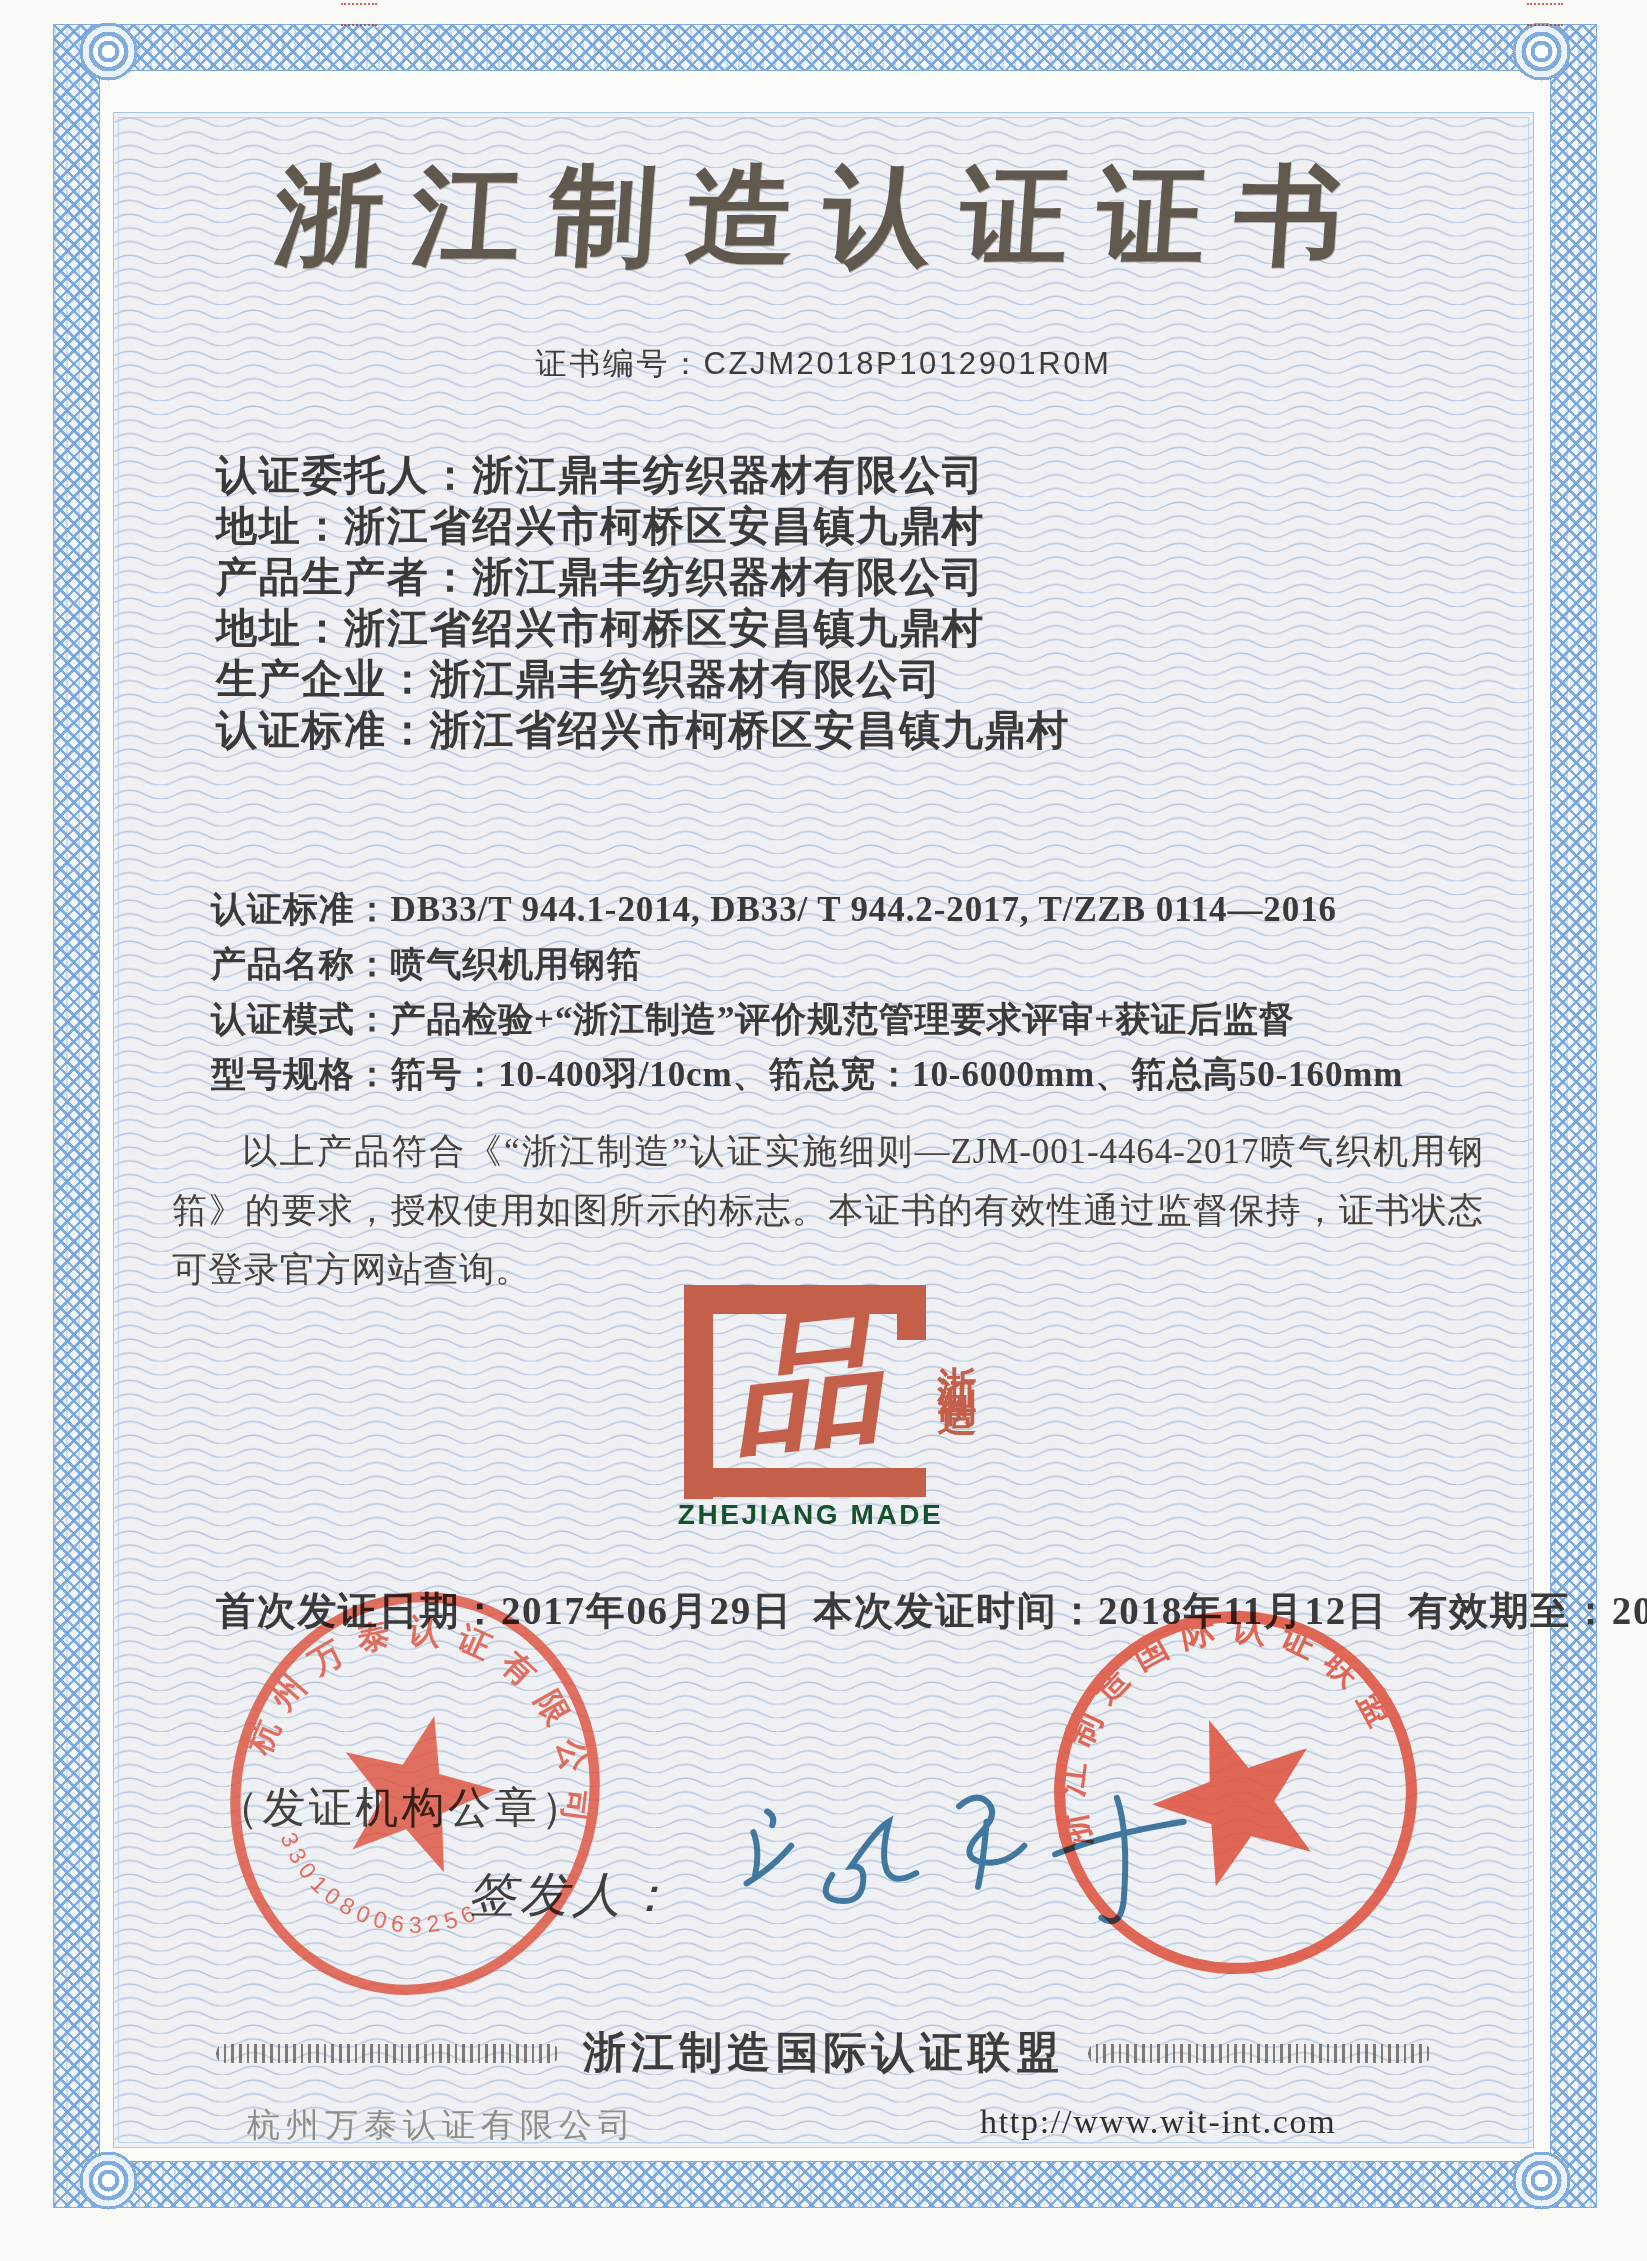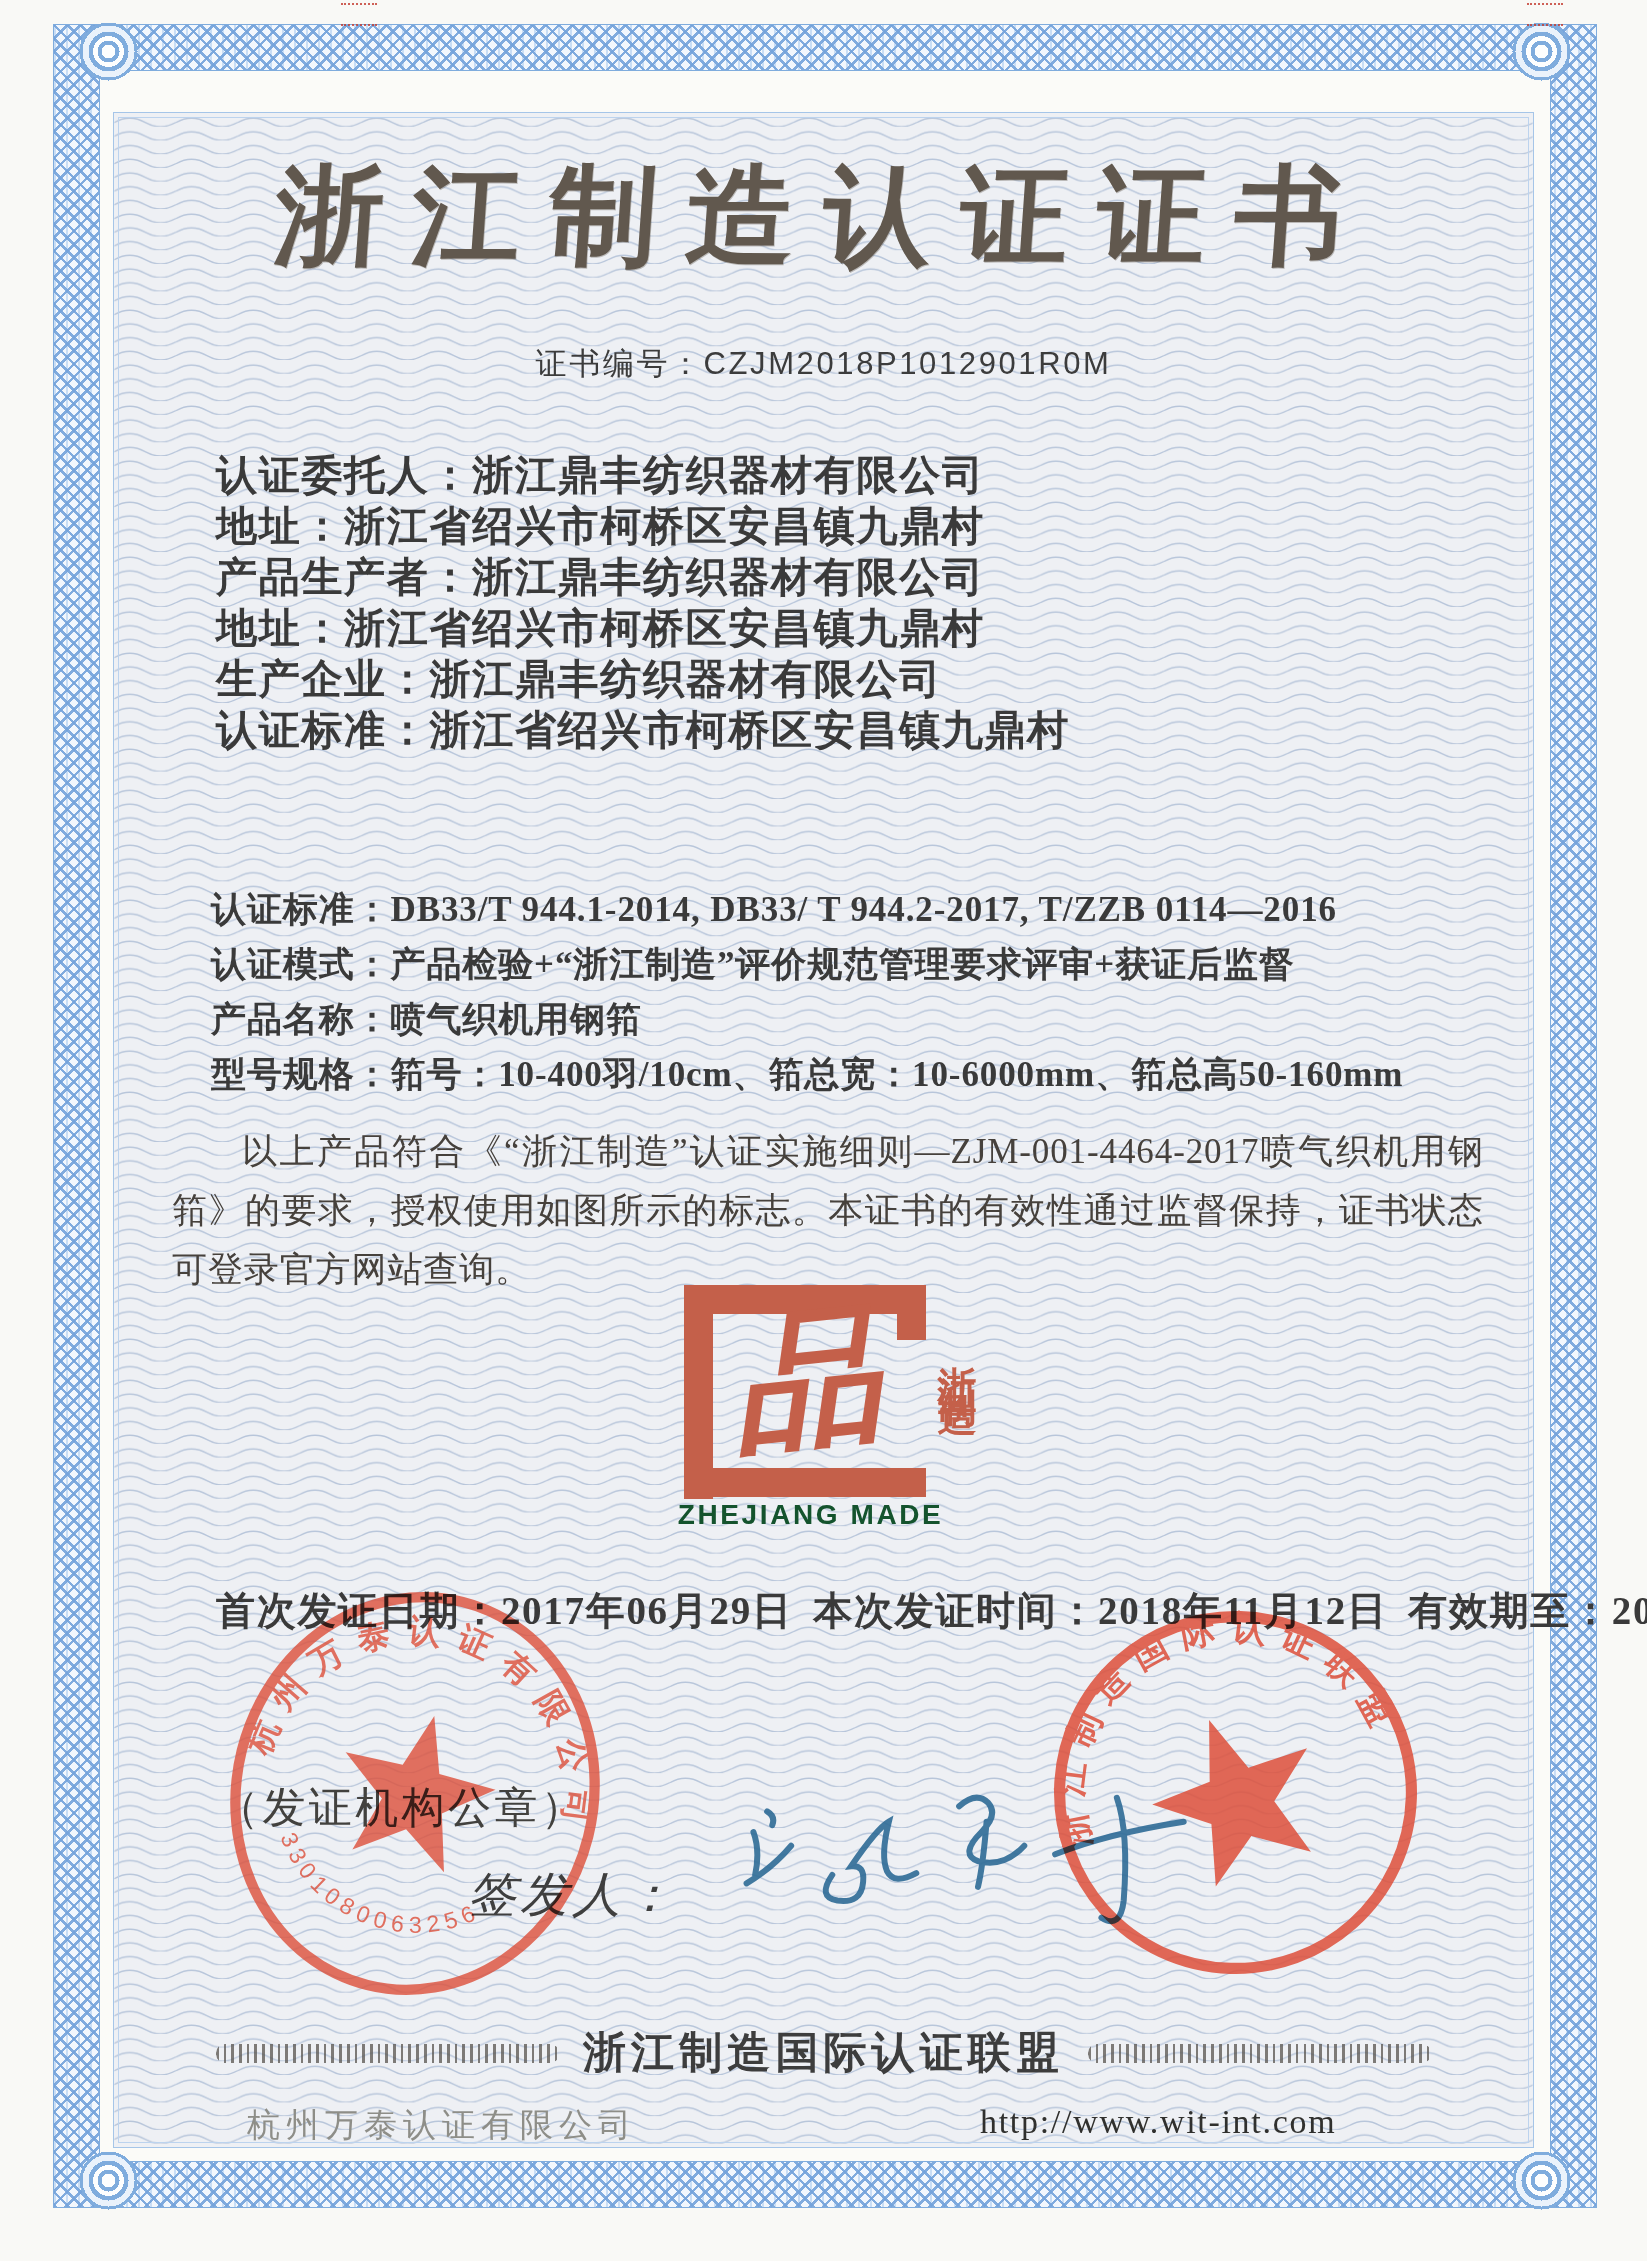--- a/index.html
+++ b/index.html
@@ -123,22 +123,22 @@
       <div class="row"><span>认证委托人：</span><span>浙江鼎丰纺织器材有限公司</span></div>
       <div class="row"><span>地址：</span><span>浙江省绍兴市柯桥区安昌镇九鼎村</span></div>
       <div class="row"><span>产品生产者：</span><span>浙江鼎丰纺织器材有限公司</span></div>
       <div class="row"><span>地址：</span><span>浙江省绍兴市柯桥区安昌镇九鼎村</span></div>
       <div class="row"><span>生产企业：</span><span>浙江鼎丰纺织器材有限公司</span></div>
       <div class="row"><span>认证标准：</span><span>浙江省绍兴市柯桥区安昌镇九鼎村</span></div>
     </div>
 
     <div class="details">
       <div class="row"><span>认证标准：</span><span>DB33/T 944.1-2014, DB33/ T 944.2-2017, T/ZZB 0114—2016</span></div>
+      <div class="row"><span>产品名称：</span><span>喷气织机用钢筘</span></div>
       <div class="row"><span>认证模式：</span><span>产品检验+“浙江制造”评价规范管理要求评审+获证后监督</span></div>
-      <div class="row"><span>产品名称：</span><span>喷气织机用钢筘</span></div>
       <div class="row"><span>型号规格：</span><span>筘号：10-400羽/10cm、筘总宽：10-6000mm、筘总高50-160mm</span></div>
     </div>
 
     <div class="statement">以上产品符合《“浙江制造”认证实施细则—ZJM-001-4464-2017喷气织机用钢筘》的要求，授权使用如图所示的标志。本证书的有效性通过监督保持，证书状态可登录官方网站查询。</div>
 
     <div class="logo">
       <div class="bar left"></div>
       <div class="bar top"></div>
       <div class="bar stub"></div>
       <div class="bar bottom"></div>

